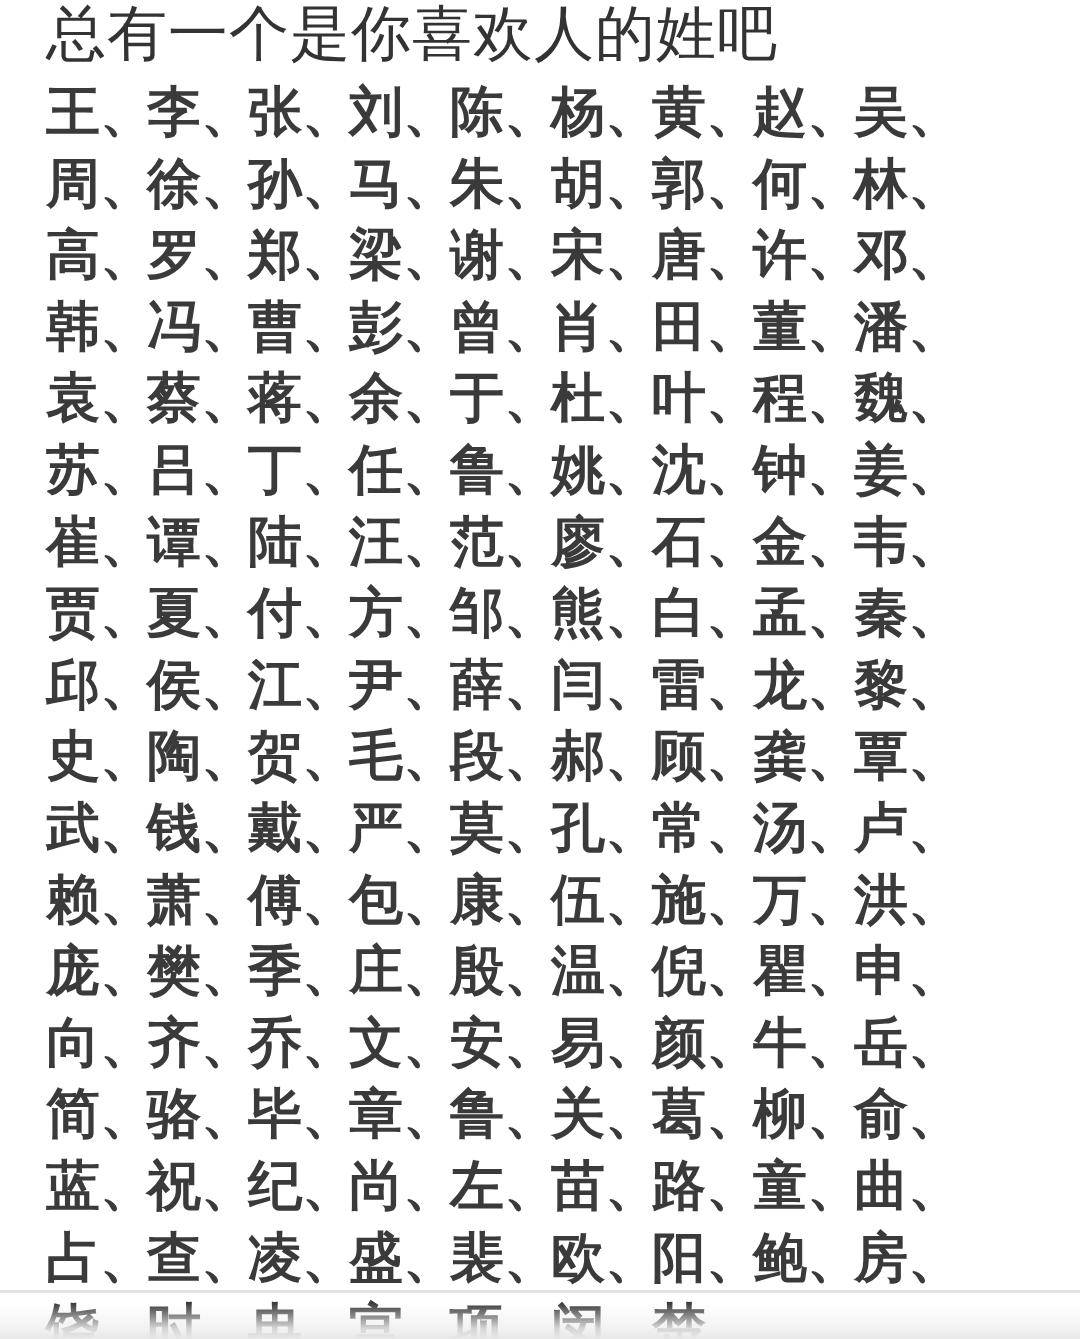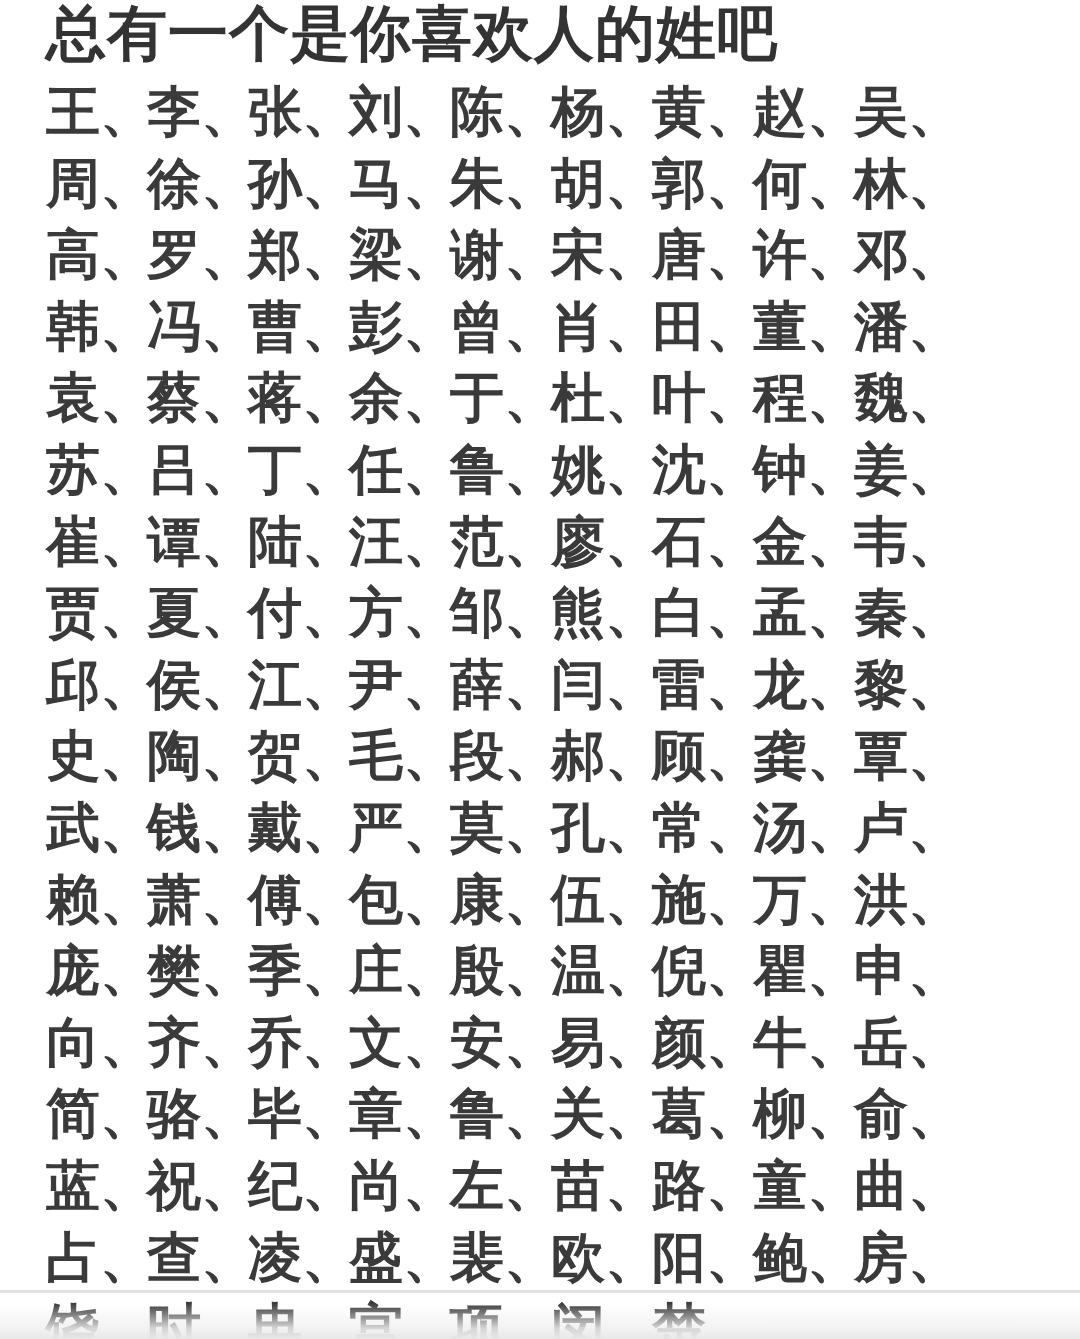--- a/index.html
+++ b/index.html
@@ -17,21 +17,21 @@
   .page {
     position: relative;
     width: 1080px;
     height: 1339px;
     background: #ffffff;
     box-sizing: border-box;
     padding: 0 46px;
   }
   .title {
     font-size: 60px;
-    font-weight: 700;
+    font-weight: 400;
     line-height: 62px;
     letter-spacing: 1px;
     color: #333333;
     margin: 0;
     padding-top: 2px;
     white-space: nowrap;
   }
   .body-block {
     margin-top: 12px;
   }

